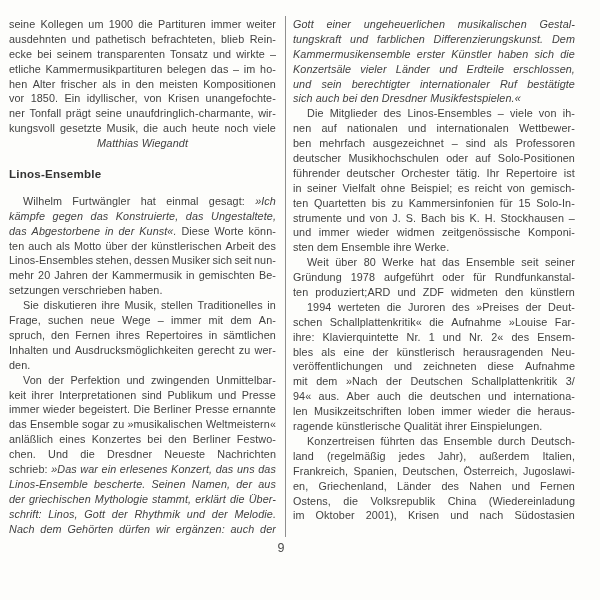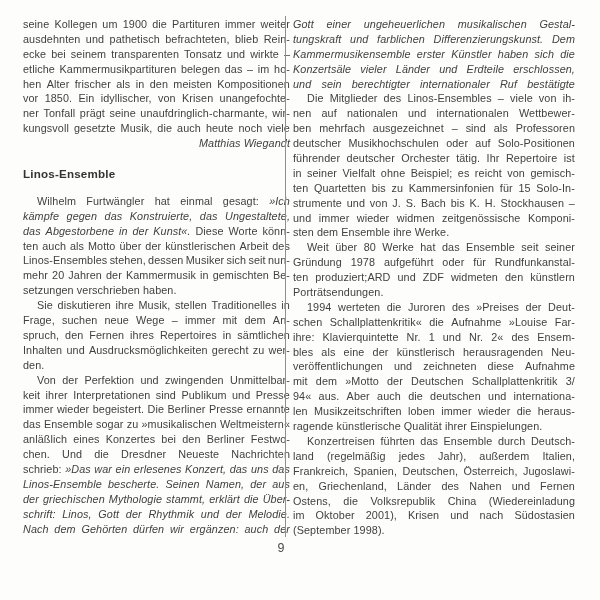--- a/index.html
+++ b/index.html
@@ -12,21 +12,21 @@
     overflow: hidden;
   }
   .page { position: absolute; inset: 0; }
   .col {
     position: absolute;
     top: 17px;
     font-size: 10.8px;
     line-height: 14.9px;
     letter-spacing: 0.1px;
   }
-  .col-left  { left: 23px;  width: 267px; }
+  .col-left  { left: 9px;  width: 267px; }
   .col-right { left: 293px; width: 282px; }
   .para { margin: 0; }
   .line {
     display: flex;
     justify-content: space-between;
     height: 14.9px;
     overflow: hidden;
     white-space: nowrap;
   }
   .line.end { display: block; }
@@ -34,21 +34,21 @@
   .line.indent { padding-left: 14px; }
   .it { font-style: italic; }
   .heading {
     font-weight: bold;
     font-size: 11.6px;
     color: #333333;
     margin: 16px 0 12px 0;
     letter-spacing: 0.2px;
   }
   .signature {
-    text-align: right;
+    text-align: center;
     font-style: italic;
     height: 14.9px;
   }
   .divider {
     position: absolute;
     left: 285px; top: 16px;
     width: 1px; height: 521px;
     background: #8f8f8f;
   }
   .page-number {
@@ -378,20 +378,21 @@
           <span class="it">erschlossen,</span>
         </div>
         <div class="line">
           <span class="it">und</span>
           <span class="it">sein</span>
           <span class="it">berechtigter</span>
           <span class="it">internationaler</span>
           <span class="it">Ruf</span>
           <span class="it">bestätigte</span>
         </div>
+        <div class="line end"><span class="it">sich auch bei den Dresdner Musikfestspielen.« </span></div>
       </div>
       <div class="para">
         <div class="line indent">
           <span class="">Die</span>
           <span class="">Mitglieder</span>
           <span class="">des</span>
           <span class="">Linos-Ensembles</span>
           <span class="">–</span>
           <span class="">viele</span>
           <span class="">von</span>
@@ -496,21 +497,20 @@
         </div>
         <div class="line">
           <span class="">ten</span>
           <span class="">produziert;ARD</span>
           <span class="">und</span>
           <span class="">ZDF</span>
           <span class="">widmeten</span>
           <span class="">den</span>
           <span class="">künstlern</span>
         </div>
-        <div class="line end"><span>Porträtsendungen. </span></div>
       </div>
       <div class="para">
         <div class="line indent">
           <span class="">1994</span>
           <span class="">werteten</span>
           <span class="">die</span>
           <span class="">Juroren</span>
           <span class="">des</span>
           <span class="">»Preises</span>
           <span class="">der</span>
@@ -547,21 +547,21 @@
         <div class="line">
           <span class="">veröffentlichungen</span>
           <span class="">und</span>
           <span class="">zeichneten</span>
           <span class="">diese</span>
           <span class="">Aufnahme</span>
         </div>
         <div class="line">
           <span class="">mit</span>
           <span class="">dem</span>
-          <span class="">»Motto</span>
+          <span class="">»Nach</span>
           <span class="">der</span>
           <span class="">Deutschen</span>
           <span class="">Schallplattenkritik</span>
           <span class="">3/</span>
         </div>
         <div class="line">
           <span class="">94«</span>
           <span class="">aus.</span>
           <span class="">Aber</span>
           <span class="">auch</span>
@@ -623,17 +623,16 @@
         </div>
         <div class="line">
           <span class="">im</span>
           <span class="">Oktober</span>
           <span class="">2001),</span>
           <span class="">Krisen</span>
           <span class="">und</span>
           <span class="">nach</span>
           <span class="">Südostasien</span>
         </div>
-        <div class="line end"><span>(September 1998). </span></div>
       </div>
     </div>
   <div class="page-number">9</div>
 </div>
 
 </body></html>

